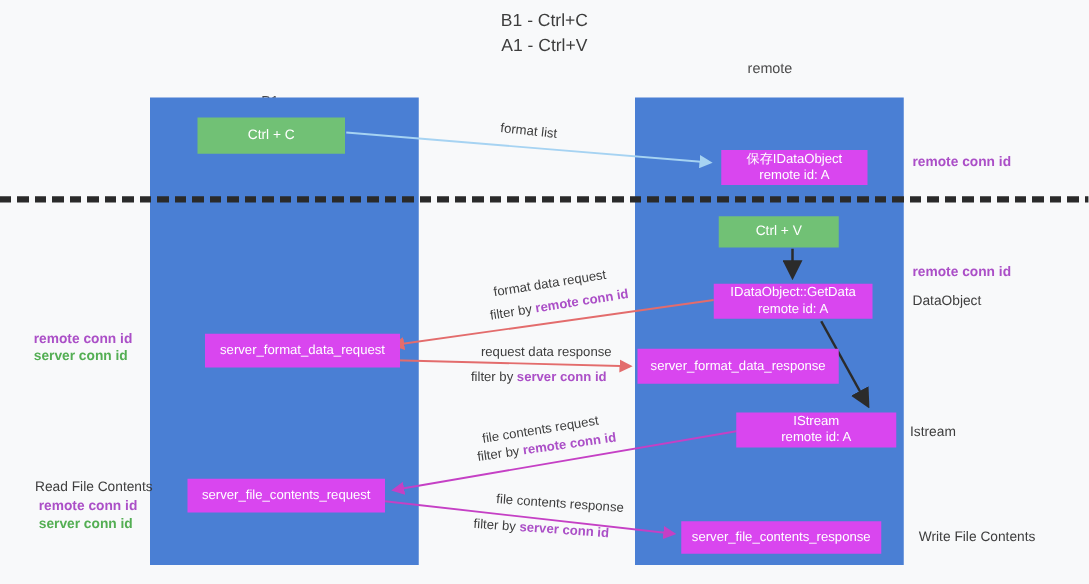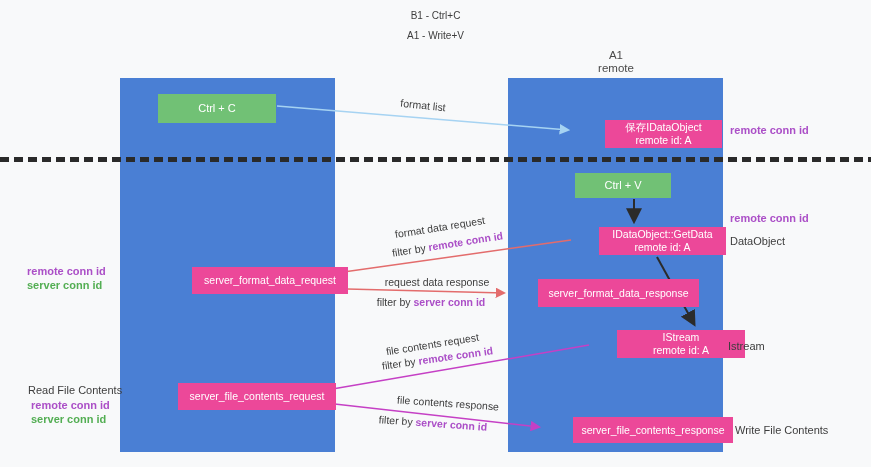--- a/index.html
+++ b/index.html
@@ -2,21 +2,21 @@
 <html><head>
 <meta charset="utf-8">
 <style>
   html,body { margin:0; padding:0; background:#f8f9fa; }
   .canvas {
     position:relative; width:871px; height:467px; overflow:hidden;
     background:#f8f9fa; font-family:"Liberation Sans", sans-serif;
   }
   .title {
     position:absolute; top:6px; left:0; width:100%;
-    text-align:center; font-size:10px; color:#3d3d3d; line-height:20px;
+    text-align:center; font-size:14px; color:#3d3d3d; line-height:20px;
   }
   .lane { position:absolute; top:78px; width:215px; height:374px; background:#4a7fd4; }
   .lane-left  { left:120px; }
   .lane-right { left:508px; }
   .lane-header {
     position:absolute; top:49px; width:216px; text-align:center;
     font-size:11.5px; color:#4a4a4a; line-height:13px;
   }
   .lh-left  { left:108px;margin-top:27px; }
   .lh-right { left:508px; }
@@ -25,21 +25,21 @@
     background:repeating-linear-gradient(90deg,#2a2a2a 0 9px,transparent 9px 14px);
   }
   .arrows { position:absolute; left:0; top:0; }
   .box {
     position:absolute; display:flex; flex-direction:column;
     align-items:center; justify-content:center;
     color:#fff; font-size:10.5px; line-height:13px; text-align:center;
     white-space:nowrap;
   }
   .green  { background:#71c175; }
-  .orange { background:#ec4899;margin-left:28px; }
+  .orange { background:#d946ef; }
   .b-ctrl-c   { left:158px; top:94px;  width:118px; height:29px; font-size:11px;align-items:center; }
   .b-save-do  { left:577px; top:120px; width:117px; height:28px; }
   .b-ctrl-v   { left:575px; top:173px; width:96px; height:25px; font-size:11px; }
   .b-getdata  { left:571px; top:227px; width:127px; height:28px; }
   .b-fmt-req  { left:164px; top:267px; width:156px; height:27px; }
   .b-fmt-resp { left:510px; top:279px; width:161px; height:28px; }
   .b-istream  { left:589px; top:330px; width:128px; height:28px; }
   .b-file-req { left:150px; top:383px; width:158px; height:27px; }
   .b-file-resp{ left:545px; top:417px; width:160px; height:26px; }
   .ann { position:absolute; font-size:11px; white-space:nowrap; line-height:14px; }
@@ -68,28 +68,27 @@
   .l-fcresp    { left:392px; top:397px; width:112px; transform:rotate(4deg); }
   .l-fcresp-f  { left:377px; top:417px; width:112px; transform:rotate(4deg); }
 </style>
 </head>
 <body>
 
 <div class="canvas">
 
   <div class="title">
     <div>B1 - Ctrl+C</div>
-    <div>A1 - Write+V</div>
+    <div>A1 - Ctrl+V</div>
   </div>
 
   <div class="lane-header lh-left">
     <div>B1</div>
   </div>
   <div class="lane-header lh-right">
-    <div>A1</div>
     <div>remote</div>
   </div>
 
   <div class="lane lane-left"></div>
   <div class="lane lane-right"></div>
 
   <div class="divider"></div>
 
   <svg class="arrows" width="871" height="467" viewBox="0 0 871 467">
     <defs>

